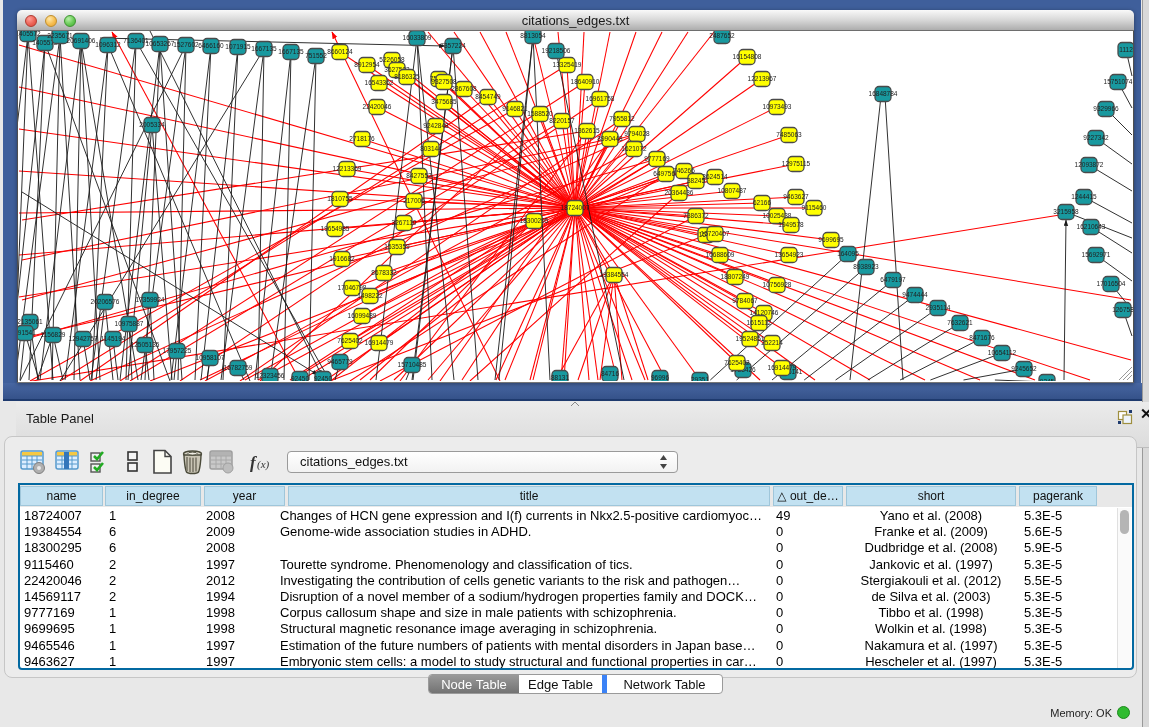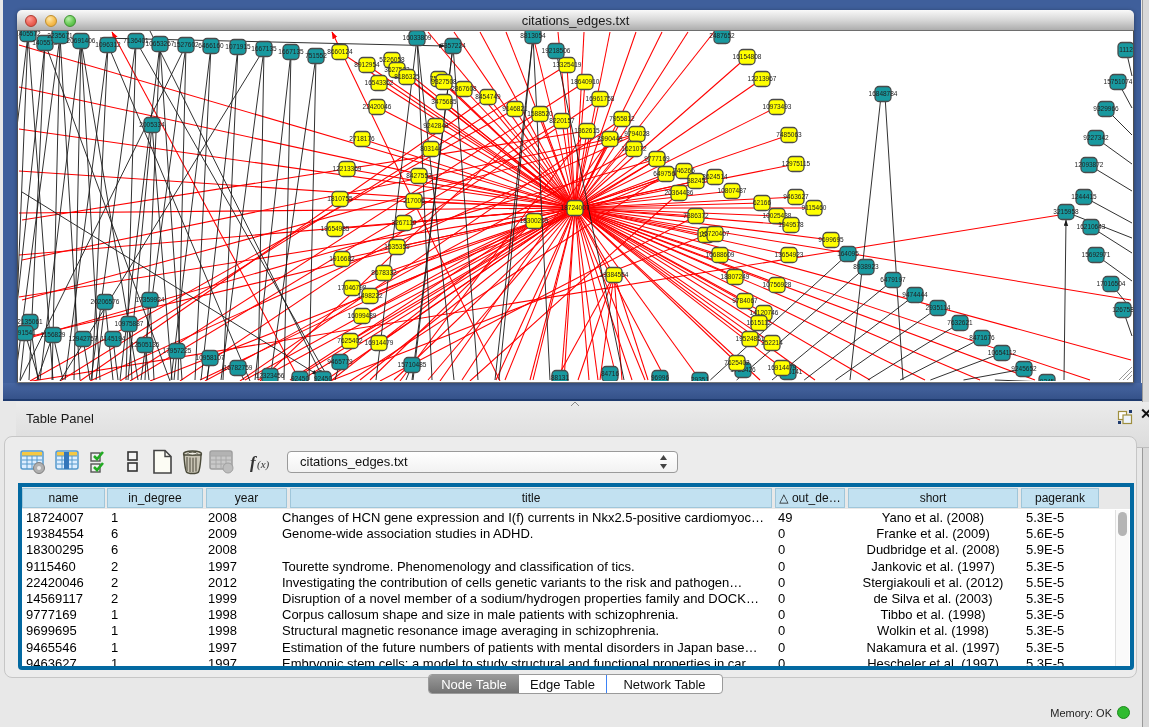--- a/index.html
+++ b/index.html
@@ -22,37 +22,37 @@
 #tphead .t{position:absolute;left:10px;top:9px;font-size:13px;color:#1a1a1a;}
 #flicon{position:absolute;left:1101px;top:7px;width:16px;height:16px;}
 #xicon{position:absolute;left:1124px;top:3px;font-size:15px;font-weight:bold;color:#111;}
 #panel{position:absolute;left:4px;top:436px;width:1133px;height:242px;background:#ececec;border:1px solid #c6c6c6;border-radius:8px;}
 #toolbar{position:absolute;left:0;top:432px;width:1142px;height:50px;}
 .tbi{position:absolute;top:17px;}
 #combo{position:absolute;left:287px;top:19px;width:391px;height:22px;background:linear-gradient(#fff,#f2f2f2);
   border:1px solid #9a9a9a;border-radius:4px;font-size:13px;color:#111;line-height:20px;padding-left:12px;}
 #combo .arr{position:absolute;right:9px;top:2px;}
 #tablewrap{position:absolute;left:18px;top:483px;width:1116px;height:187px;background:#fff;
-  border:4px solid #0369a1;border-radius:0 0 4px 4px;overflow:hidden;}
+  border:2px solid #0369a1;border-radius:0 0 4px 4px;overflow:hidden;}
 #thead{position:absolute;left:0;top:0;height:22px;width:100%;background:#e8e8e8;}
 .th{position:absolute;top:1px;height:20px;background:#c2e1f1;border:1px solid #9fc6da;
   font-size:12px;color:#111;text-align:center;line-height:19px;}
 #tbody{position:absolute;left:0;top:23px;width:1100px;}
 .tr{position:relative;height:16.2px;font-size:13px;color:#000;white-space:nowrap;}
 .tr div{position:absolute;top:0;line-height:16px;overflow:hidden;}
 .c0{left:4px;width:80px}.c1{left:89px;width:90px}.c2{left:186px;width:90px}
 .c3{left:260px;width:495px}.c4{left:756px;width:60px}
 .c5{left:826px;width:170px;text-align:center}.c6{left:1004px;width:80px}
 #vscroll{position:absolute;right:1px;top:23px;width:14px;height:163px;background:#fafafa;border-left:1px solid #e0e0e0;}
 #vthumb{position:absolute;left:2px;top:2px;width:9px;height:24px;border-radius:5px;background:#b5b5b5;}
 #tabs{position:absolute;left:428px;top:674px;height:20px;border:1px solid #9a9a9a;border-radius:4px;
   overflow:hidden;background:#fff;font-size:13px;}
 #tabs div{display:inline-block;height:20px;line-height:19px;vertical-align:top;}
 #seg1{width:90px;background:linear-gradient(#9a9a9a,#6e6e6e);color:#fff;text-align:center;}
-#seg2{width:88px;color:#111;text-align:center;border-right:1px solid #3b82f6;}
+#seg2{width:88px;color:#111;text-align:center;border-right:5px solid #3b82f6;}
 #seg3{width:115px;color:#111;text-align:center;}
 #memory{position:absolute;right:37px;top:707px;font-size:11px;color:#222;}
 #memdot{position:absolute;right:19px;top:706px;width:13px;height:13px;border-radius:50%;
   background:#2fbb2f;border:1px solid #1d8a1d;}
 #splitgrip{position:absolute;left:570px;top:402px;width:10px;height:5px;}
 #splitgrip svg{display:block}
 </style></head>
 <body>
 <div id="desktop"></div>
 <div id="deskband"></div>
@@ -726,21 +726,21 @@
         <div class="c1">2</div>
         <div class="c2">2012</div>
         <div class="c3">Investigating the contribution of cells genetic variants to the risk and pathogen…</div>
         <div class="c4">0</div>
         <div class="c5">Stergiakouli et al. (2012)</div>
         <div class="c6">5.5E-5</div>
       </div>
 <div class="tr">
         <div class="c0">14569117</div>
         <div class="c1">2</div>
-        <div class="c2">1999</div>
+        <div class="c2">1994</div>
         <div class="c3">Disruption of a novel member of a sodium/hydrogen properties family and DOCK…</div>
         <div class="c4">0</div>
         <div class="c5">de Silva et al. (2003)</div>
         <div class="c6">5.3E-5</div>
       </div>
 <div class="tr">
         <div class="c0">9777169</div>
         <div class="c1">1</div>
         <div class="c2">1998</div>
         <div class="c3">Corpus callosum shape and size in male patients with schizophrenia.</div>

